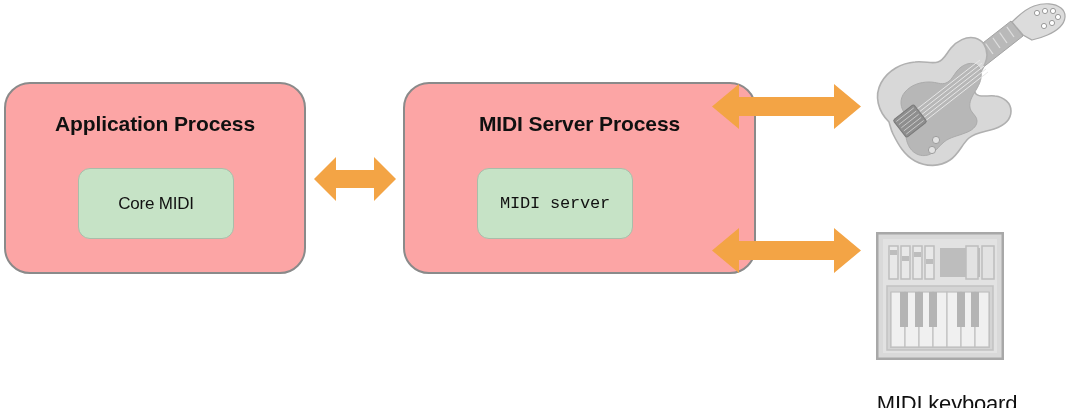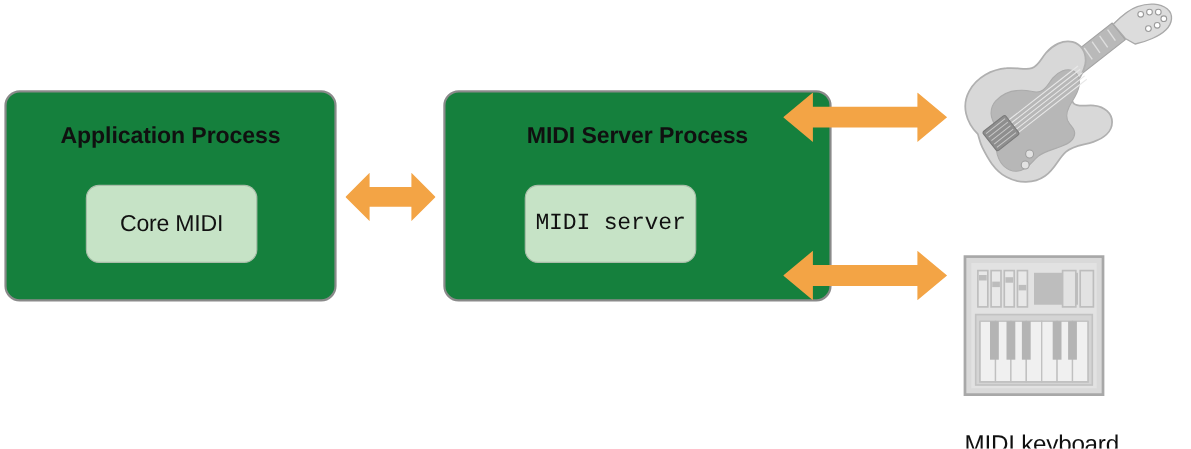--- a/index.html
+++ b/index.html
@@ -17,22 +17,22 @@
     height: 408px;
     background: #ffffff;
     overflow: hidden;
   }
 
   
   .process-box {
     position: absolute;
     box-sizing: border-box;
     border: 2.5px solid #8a8a8a;
-    border-radius: 14px;
-    background: #15803d;
+    border-radius: 26px;
+    background: #fca5a5;
   }
   .process-title {
     position: absolute;
     left: 0;
     right: 0;
     text-align: center;
     font-size: 21px;
     font-weight: bold;
     color: #101010;
     letter-spacing: -0.1px;
@@ -42,21 +42,21 @@
     position: absolute;
     box-sizing: border-box;
     background: #c6e3c6;
     border: 1.5px solid #a9bda9;
     border-radius: 12px;
     display: flex;
     align-items: center;
     justify-content: center;
   }
   .inner-box-label {
-    font-size: 21px;
+    font-size: 17px;
     color: #111111;
     white-space: nowrap;
     letter-spacing: -0.2px;
     text-align: center;
   }
 
   
   .arrow {
     position: absolute;
   }

